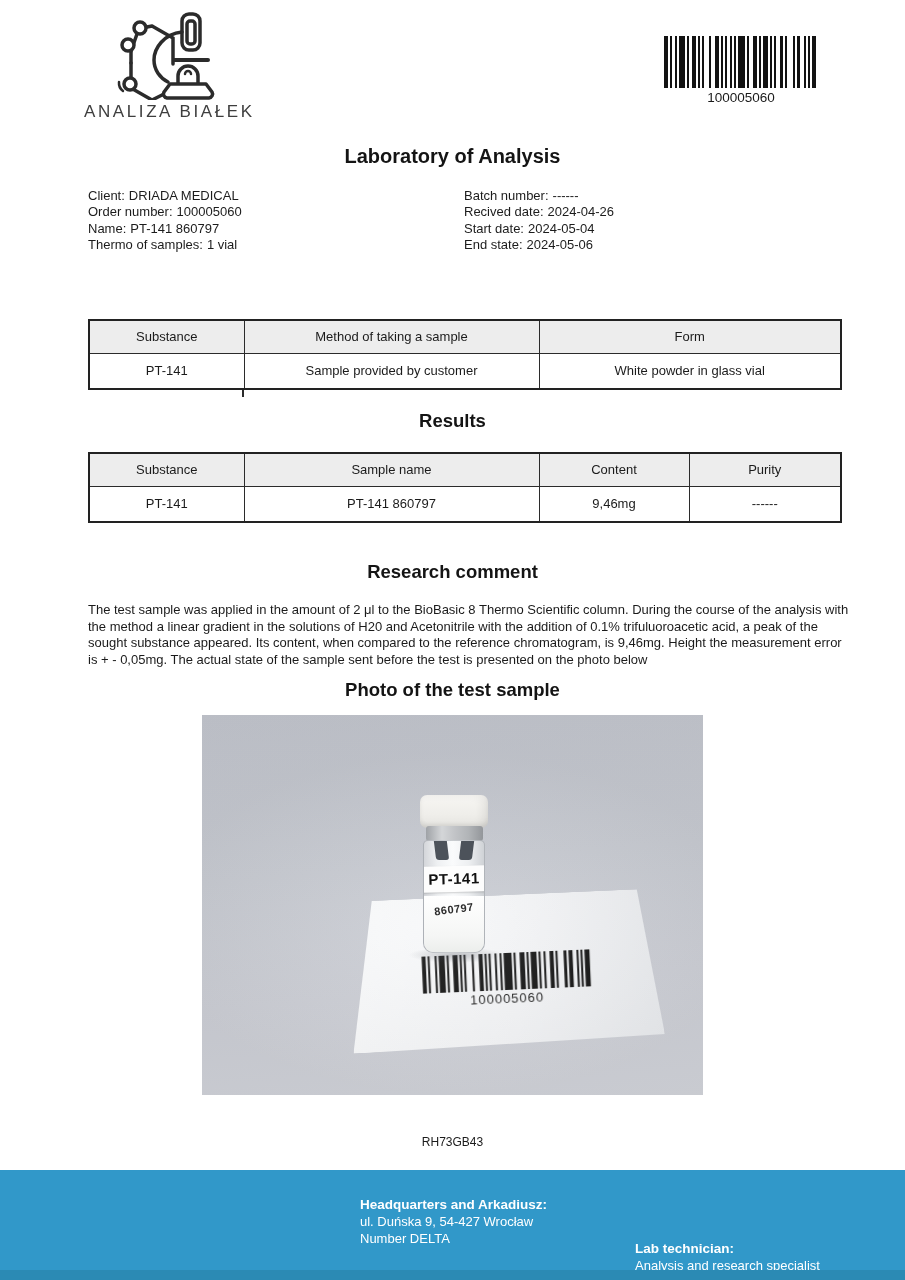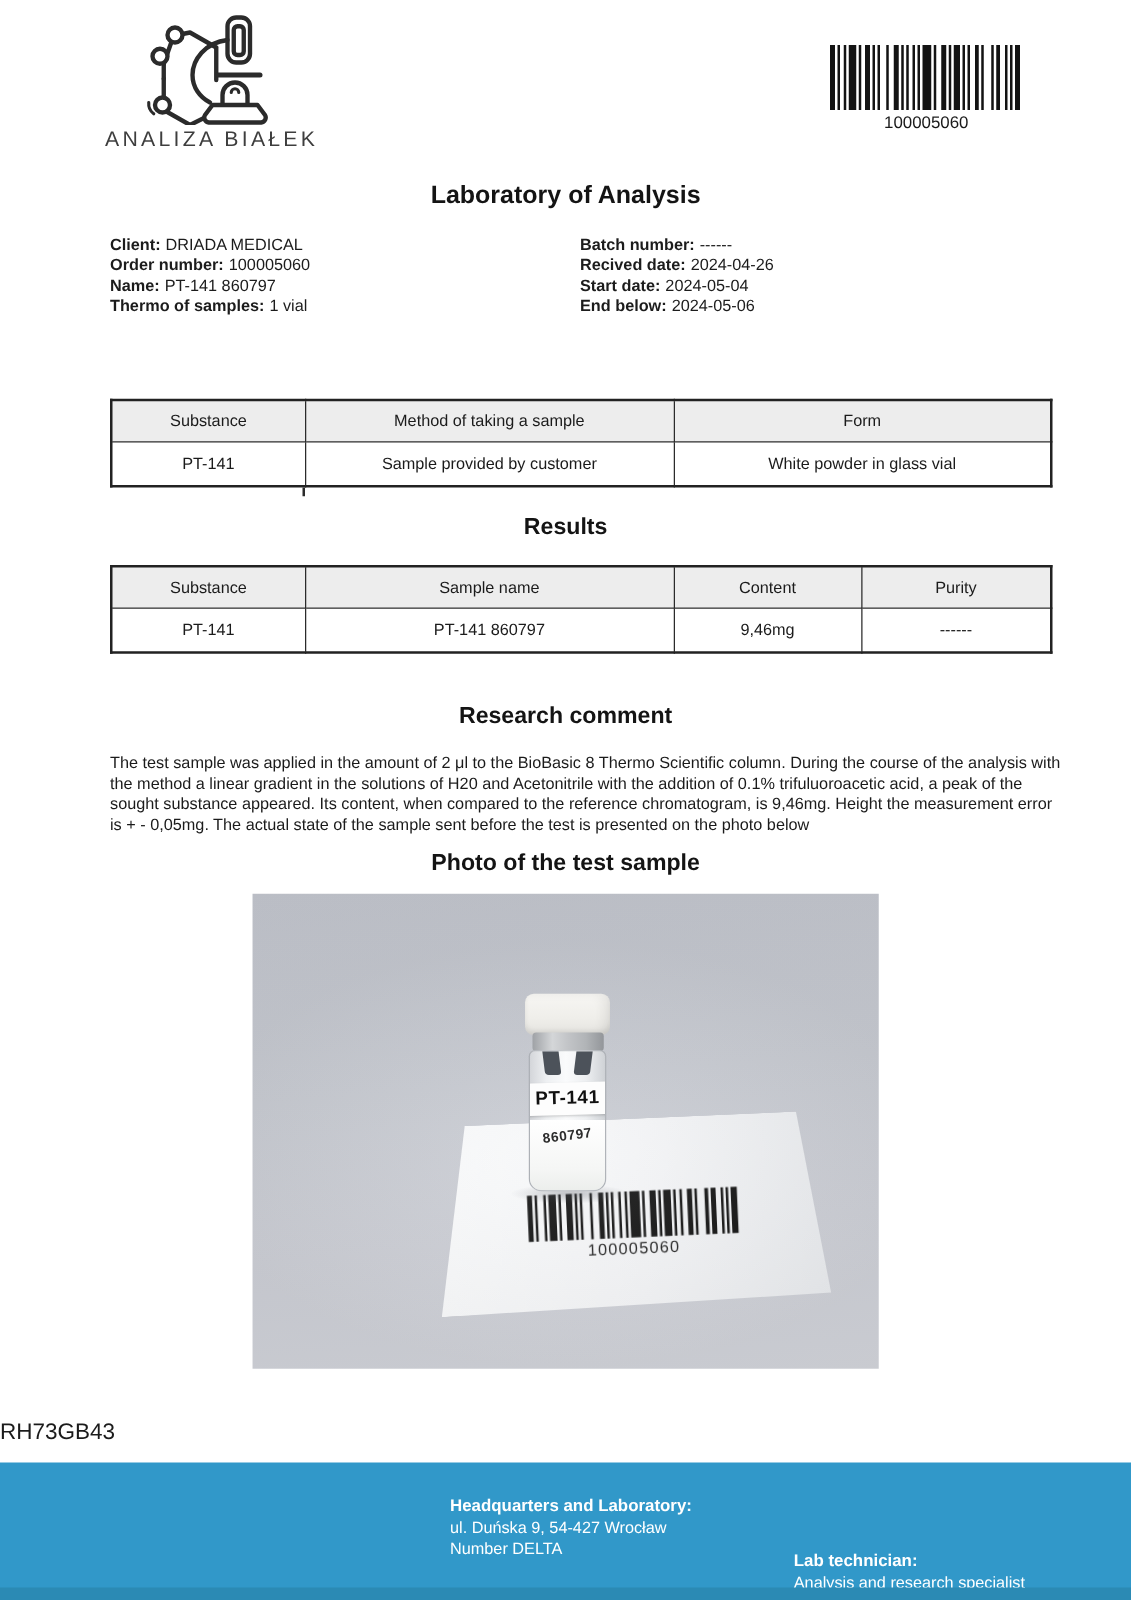--- a/index.html
+++ b/index.html
@@ -20,21 +20,21 @@
   
   .doc-title { position:absolute; left:0; top:145px; width:100%; text-align:center;
                font-size:20px; font-weight:bold; color:#141414; }
   .sec-h { position:absolute; left:0; width:100%; text-align:center; font-size:18.5px;
            font-weight:bold; color:#141414; }
 
   
   .info-col { position:absolute; top:188px; font-size:13px; line-height:16.4px; }
   .info-col.left  { left:88px; }
   .info-col.right { left:464px; }
-  .info-row b { font-weight:bold; margin-right:4px; }
+  .info-row b { font-weight:normal; margin-right:4px; }
 
   
   table.grid { position:absolute; left:88px; border-collapse:collapse; table-layout:fixed;
                font-size:13px; color:#1b1b1b; }
   table.grid th, table.grid td { border:1px solid #2b2b2b; text-align:center; font-weight:normal; }
   table.grid { border:2px solid #222; }
   table.grid th { background:#ededed; height:33px; }
   table.grid td { background:#ffffff; height:36px; }
   .tick { position:absolute; left:242px; top:390px; width:2px; height:7px; background:#2b2b2b; }
 
@@ -72,22 +72,22 @@
                 background:#fdfdfd; text-align:center; font-weight:bold; font-size:15px; color:#111;
                 transform:rotate(-1.5deg); box-shadow:0 1px 2px rgba(0,0,0,.18); letter-spacing:.5px; }
   .powder { position:absolute; bottom:0; left:0; right:0; height:56px;
             background:linear-gradient(180deg,#ffffff 0%,#f5f6f5 70%,#eceeec 100%); }
   .powder span { display:block; margin-top:7px; text-align:center; font-size:11px; font-weight:bold;
                  color:#2d2d2d; transform:rotate(-7deg); letter-spacing:.5px; }
 
   
   .password-h { position:absolute; left:0; top:1110px; width:100%; text-align:center;
                 font-size:14px; font-weight:bold; color:#141414; letter-spacing:.3px; }
-  .password-v { position:absolute; left:0; top:1135px; width:100%; text-align:left;
-                font-size:18px; color:#1b1b1b; }
+  .password-v { position:absolute; left:0; top:1135px; width:100%; text-align:center;
+                font-size:12px; color:#1b1b1b; }
 
   
   footer { position:absolute; left:0; top:1170px; width:905px; height:110px; }
   .f-main { position:absolute; inset:0; }
   .f-strip { position:absolute; left:0; bottom:0; width:100%; height:10px; }
   .f-col { position:absolute; color:#ffffff; font-size:13px; line-height:17px; }
   .f-col .f-head { font-weight:bold; font-size:13.5px; }
   .f-col b { font-weight:bold; }
   .f1 { left:88px;  top:18px; }
   .f2 { left:360px; top:26px; }
@@ -190,21 +190,21 @@
   <div class="info-col left">
     <div class="info-row"><b>Client:</b><span>DRIADA MEDICAL</span></div>
     <div class="info-row"><b>Order number:</b><span>100005060</span></div>
     <div class="info-row"><b>Name:</b><span>PT-141 860797</span></div>
     <div class="info-row"><b>Thermo of samples:</b><span>1 vial</span></div>
   </div>
   <div class="info-col right">
     <div class="info-row"><b>Batch number:</b><span>------</span></div>
     <div class="info-row"><b>Recived date:</b><span>2024-04-26</span></div>
     <div class="info-row"><b>Start date:</b><span>2024-05-04</span></div>
-    <div class="info-row"><b>End below:</b><span>2024-05-06</span></div>
+    <div class="info-row"><b>End state:</b><span>2024-05-06</span></div>
   </div>
 
   <table class="grid" style="top:319px; width:752px;">
     <colgroup>
         <col style="width:155px">
         <col style="width:295px">
         <col style="width:302px">
       </colgroup>
     <thead>
       <tr>
@@ -329,21 +329,21 @@
         </div>
       </div>
     </div>
   </div>
 
   <div class="password-v">RH73GB43</div>
 
   <footer>
     <div class="f-main" style="background: rgb(49, 152, 201);"></div>
     <div class="f-col f2">
-      <div class="f-head">Headquarters and Laboratory:</div>
+      <div class="f-head">Headquarters and Arkadiusz:</div>
       <div>ul. Duńska 9, 54-427 Wrocław</div>
       <div>Number DELTA</div>
     </div>
     <div class="f-col f3">
       <div class="f-head">Lab technician:</div>
       <div>Analysis and research specialist</div>
       <div>mgr Arkadiusz Zając</div>
     </div>
     <div class="f-strip" style="background: rgb(43, 138, 180);"></div>
   </footer>

